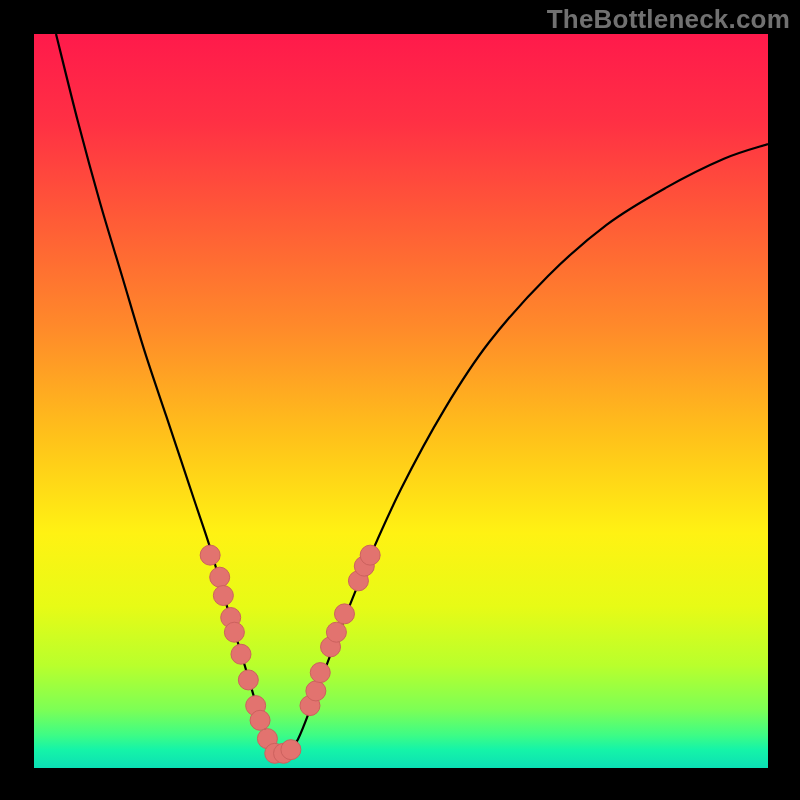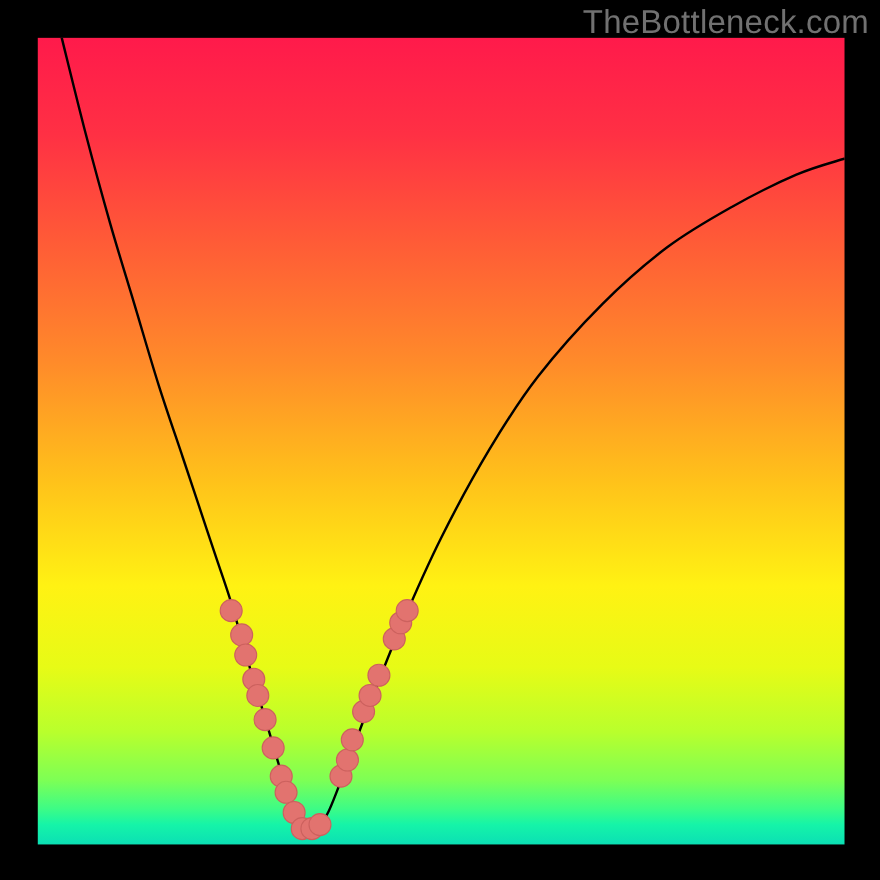--- a/index.html
+++ b/index.html
@@ -13,22 +13,22 @@
   .container {
     position: relative;
     width: 800px;
     height: 800px;
   }
   .attribution {
     position: absolute;
     top: 4px;
     right: 10px;
     font-family: Arial, Helvetica, sans-serif;
-    font-size: 30px;
-    font-weight: normal;
+    font-size: 26px;
+    font-weight: bold;
     color: #717171;
     letter-spacing: 0.2px;
     z-index: 10;
   }
   .plot-area {
     position: absolute;
     left: 34px;
     top: 34px;
     width: 734px;
     height: 734px;

